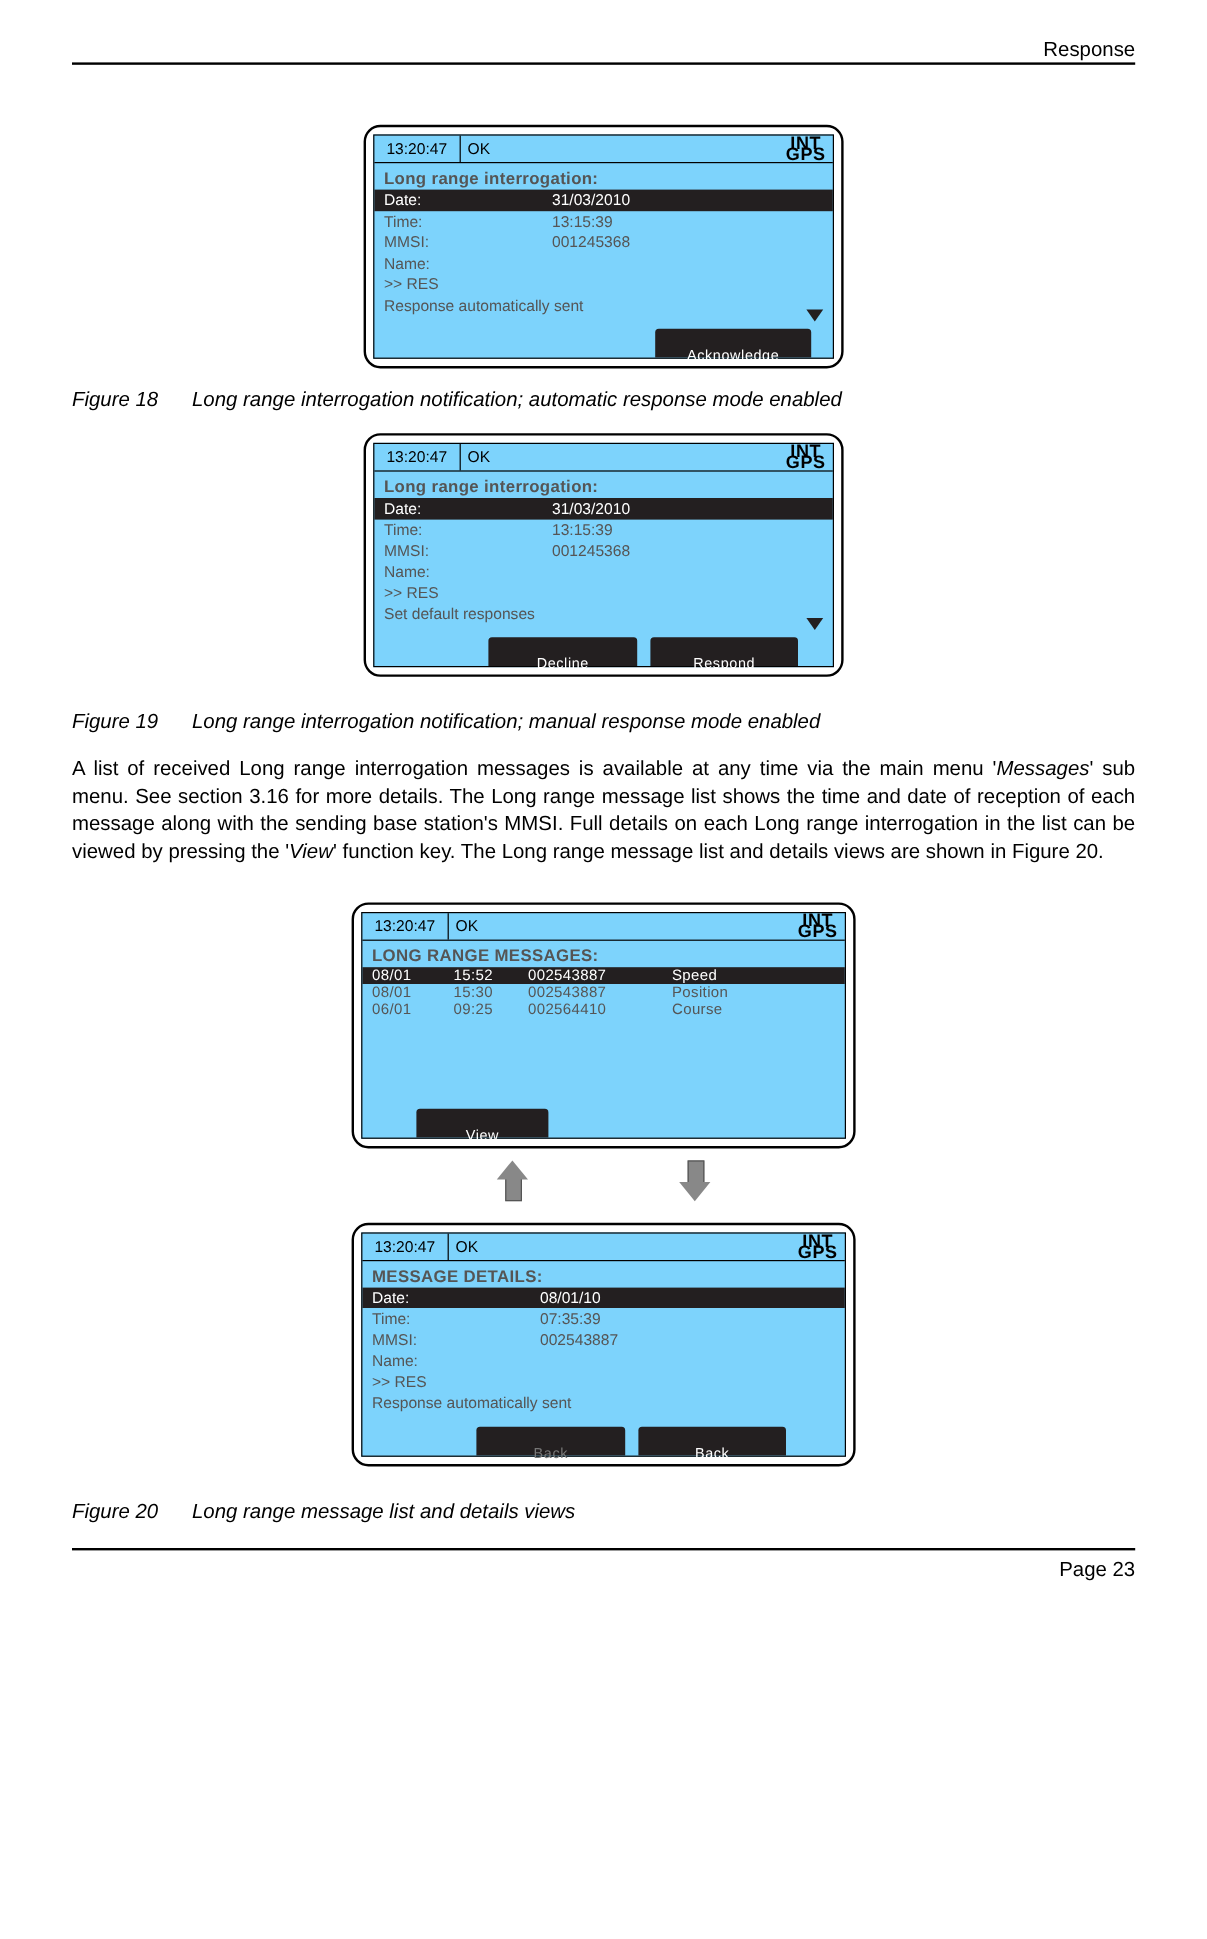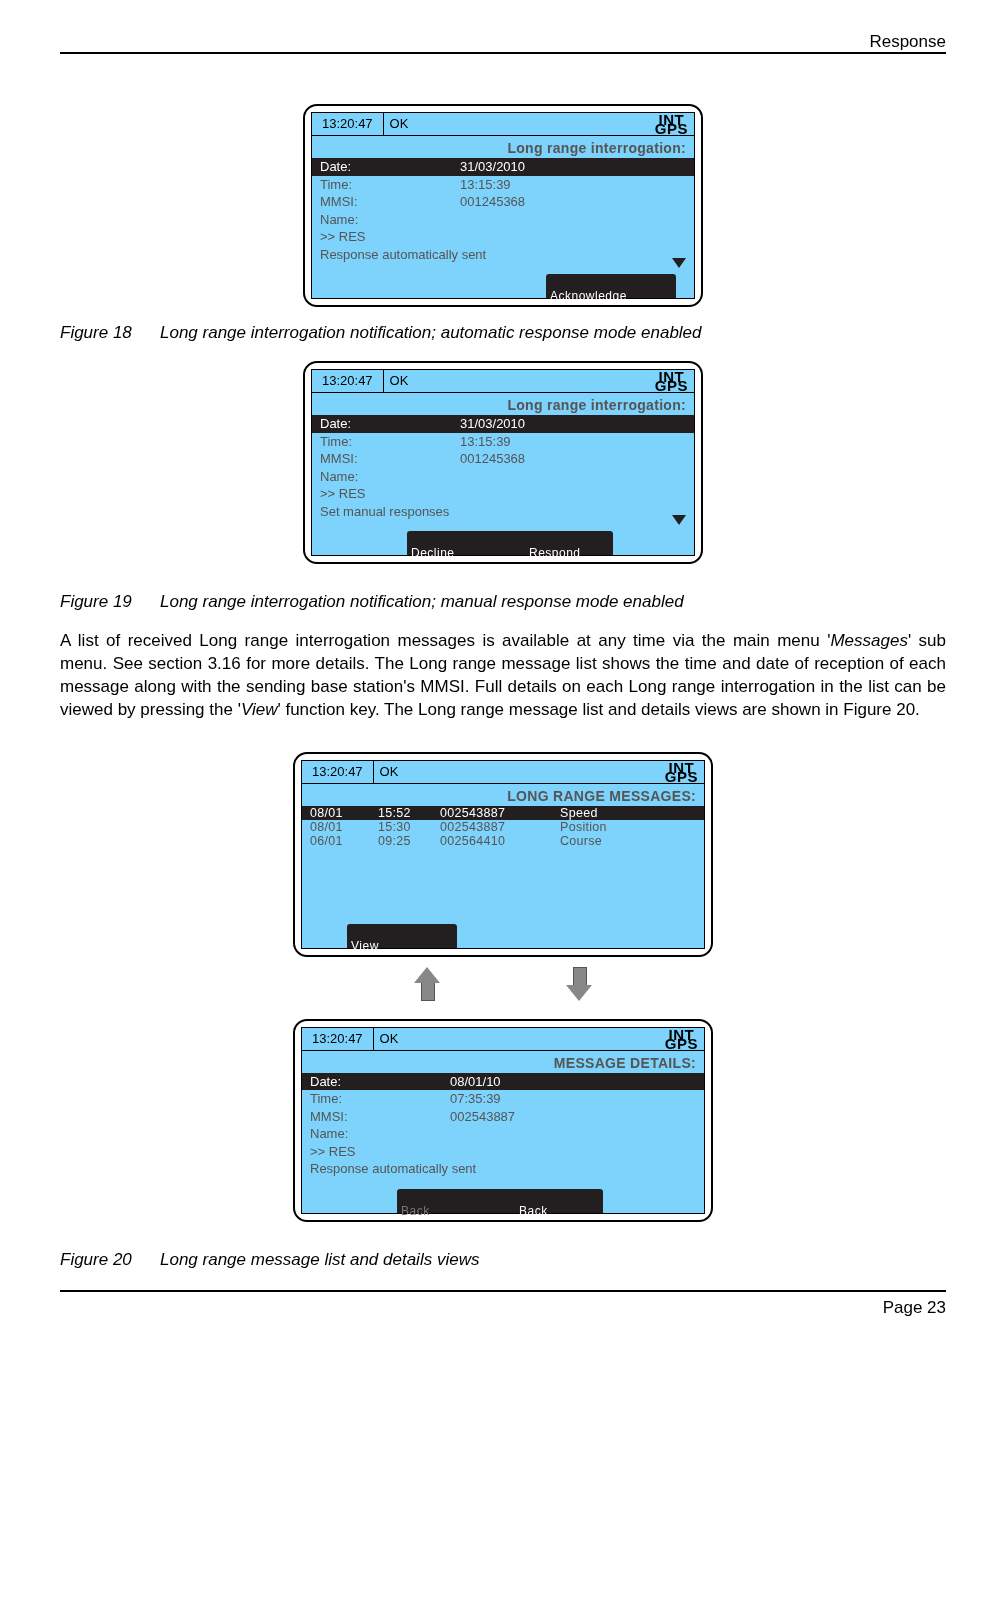--- a/index.html
+++ b/index.html
@@ -97,21 +97,20 @@
     font-weight: bold;
     letter-spacing: 0.5px;
   }
   .lcd-title {
     font-weight: bold;
     font-size: 14px;
     padding: 4px 8px 2px 8px;
     border-top: 1.5px solid #000;
     color: #555;
     letter-spacing: 0.3px;
-    text-align: right;
   }
   .lcd-body {
     font-size: 13px;
     color: #555;
     line-height: 1.35;
     padding: 0 8px 2px 8px;
     position: relative;
     min-height: 114px;
   }
   .lcd-row {
@@ -140,32 +139,33 @@
     height: 24px;
     position: relative;
   }
   .softkey {
     position: absolute;
     bottom: 0;
     height: 20px;
     background: #231f20;
     color: #fff;
     font-size: 12px;
+    text-align: center;
     line-height: 20px;
     letter-spacing: 0.5px;
     border-radius: 3px 3px 0 0;
     padding: 12px 4px;
     box-sizing: border-box;
   }
   .softkey.ghost {
     color: #777;
   }
   .sk1 { left: 45px; width: 110px; }
   .sk2 { left: 95px; width: 124px; }
-  .sk3 { left: 213px; width: 88px; }
+  .sk3 { left: 230px; width: 123px; }
   .sk-right { right: 18px; width: 130px; }
 
   
   .lcd-table {
     font-size: 12.5px;
     color: #555;
     padding: 0 8px 4px 8px;
     min-height: 114px;
   }
   .lcd-th {
@@ -308,21 +308,21 @@
               <span class="v">001245368</span>
           </div>
           <div class="lcd-row">
             <span class="k">Name:</span>
               <span class="v"></span>
           </div>
           <div class="lcd-row">
               <span>&gt;&gt; RES</span>
             </div>
           <div class="lcd-row">
-              <span>Set manual responses</span>
+              <span>Set default responses</span>
             </div>
           <div class="lcd-tri"></div>
         </div>
         <div class="lcd-softkeys">
           <div class="softkey sk2">Decline</div>
           <div class="softkey sk3">Respond</div>
         </div>
       </div>
     </div>
   </div>

